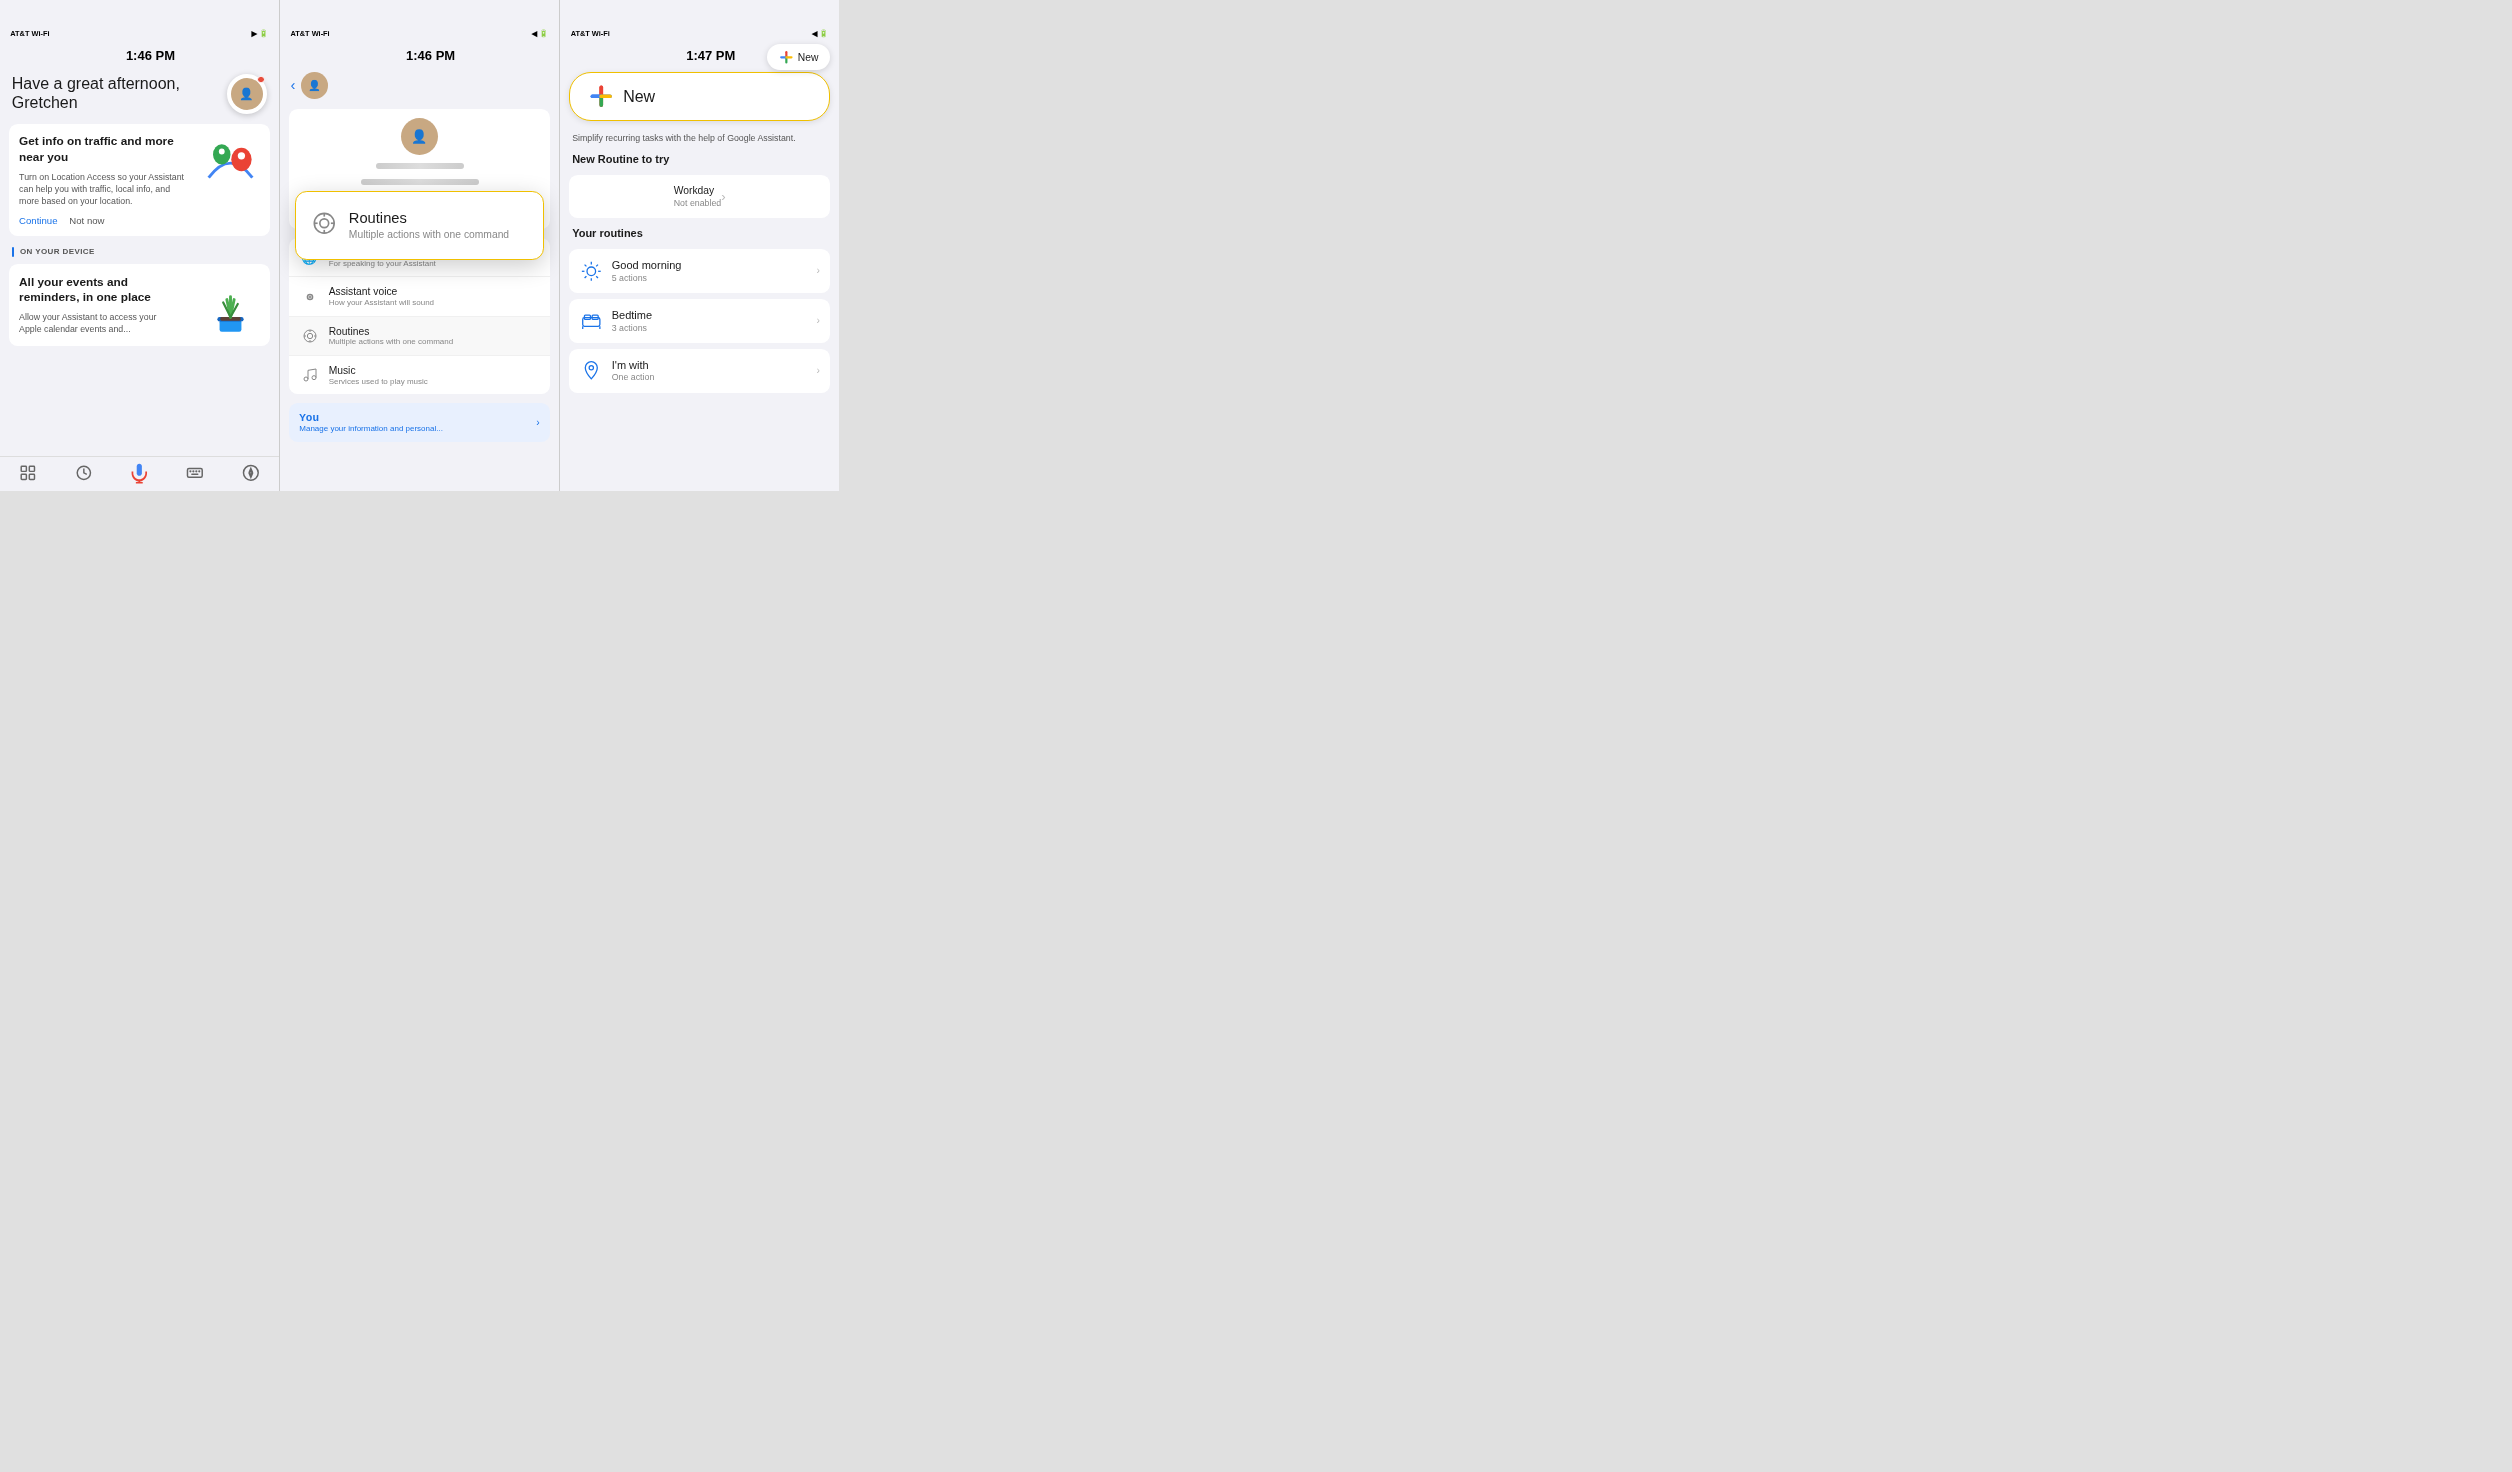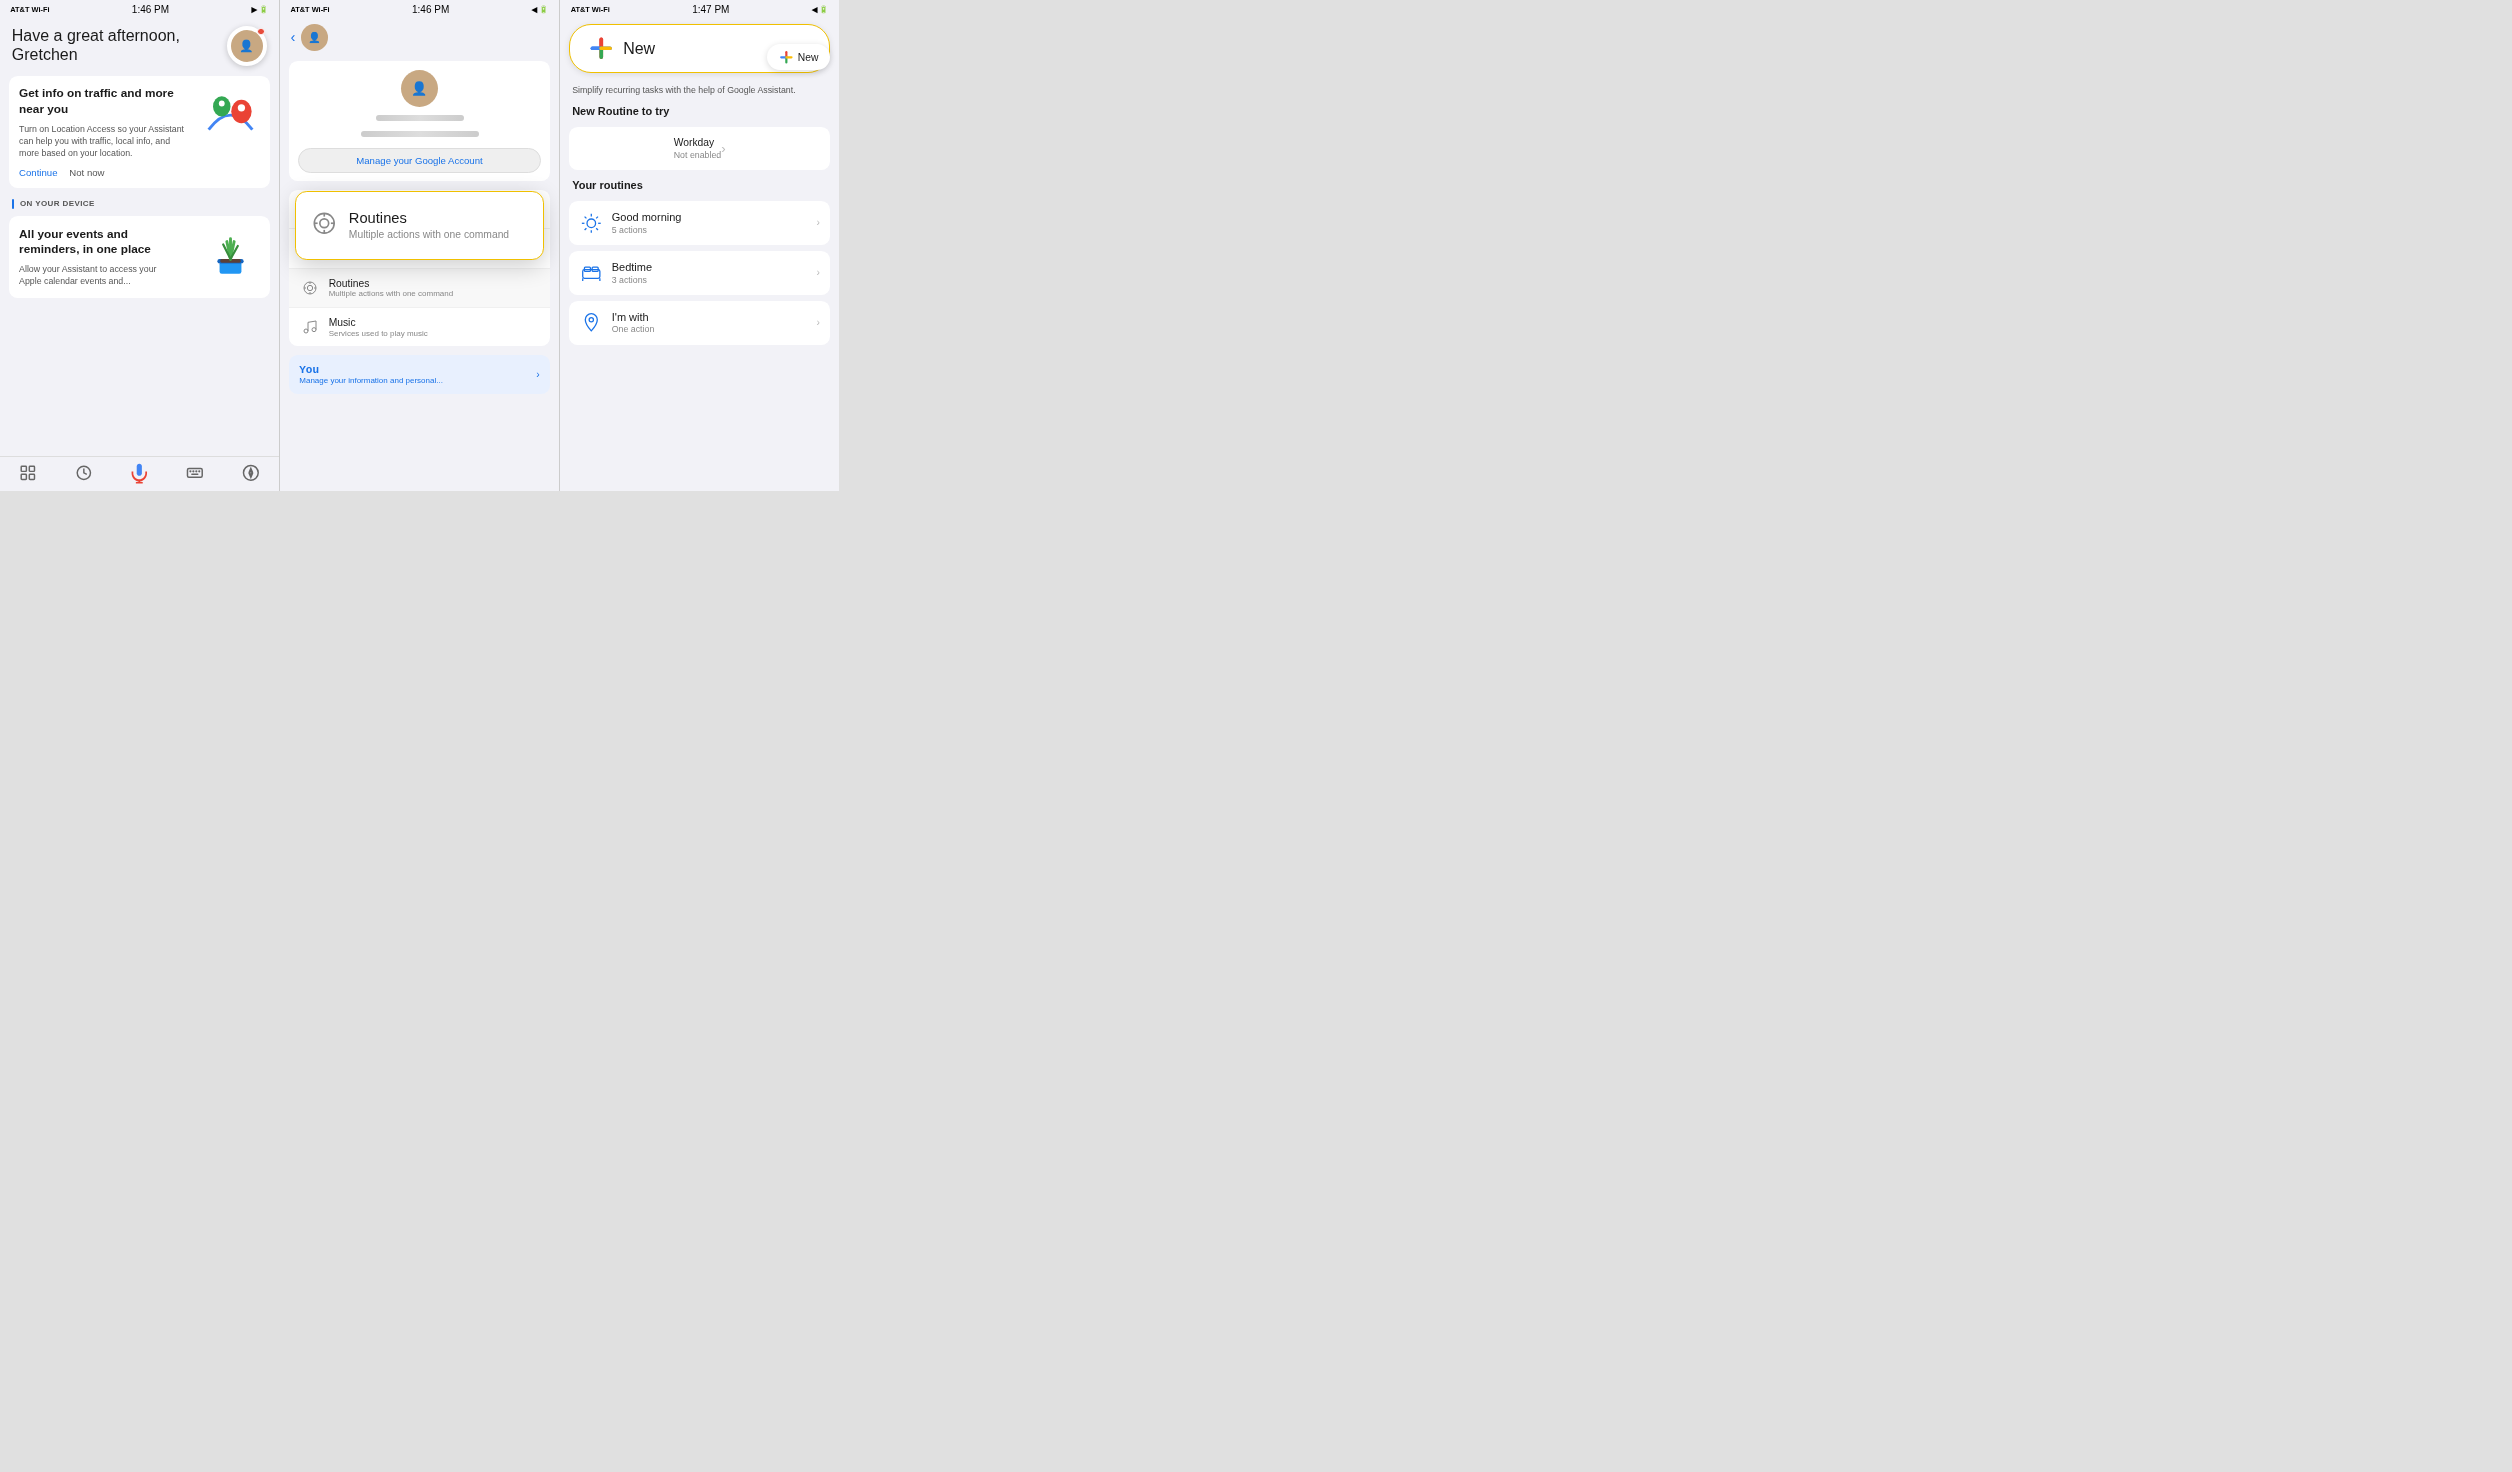--- a/index.html
+++ b/index.html
@@ -27,21 +27,21 @@
       display: flex;
       align-items: center;
       justify-content: space-between;
       padding: 4.4px 10.3px 2.9px;
       font-size: 8px;
       font-weight: 600;
       background: #f2f2f7;
       color: #000;
     }
     .status-bar .carrier { font-size: 7.4px; }
-    .status-bar .time { font-weight: 400; font-size: 10px; }
+    .status-bar .time { font-weight: 700; font-size: 13px; margin-top: 44px; }
     .status-bar .icons { display: flex; align-items: center; gap: 2.2px; font-size: 7.4px; }
 
     
     .panel1 { background: #f2f2f7; }
 
     .greeting-header {
       padding: 7.4px 11.8px 5.9px;
       display: flex;
       justify-content: space-between;
       align-items: flex-start;
@@ -137,21 +137,21 @@
     }
     .section-label {
       font-size: 8px;
       font-weight: 700;
       color: #555;
       letter-spacing: 0.4px;
     }
 
     .reminders-card {
       display: flex;
-      align-items: flex-start;
+      align-items: flex-end;
       gap: 24px;
     }
     .reminders-card-text { flex: 1; }
     .reminders-title {
       font-size: 11.8px;
       font-weight: 600;
       color: #1a1a1a;
       line-height: 1.3;
       margin-bottom: 5.9px;
     }

